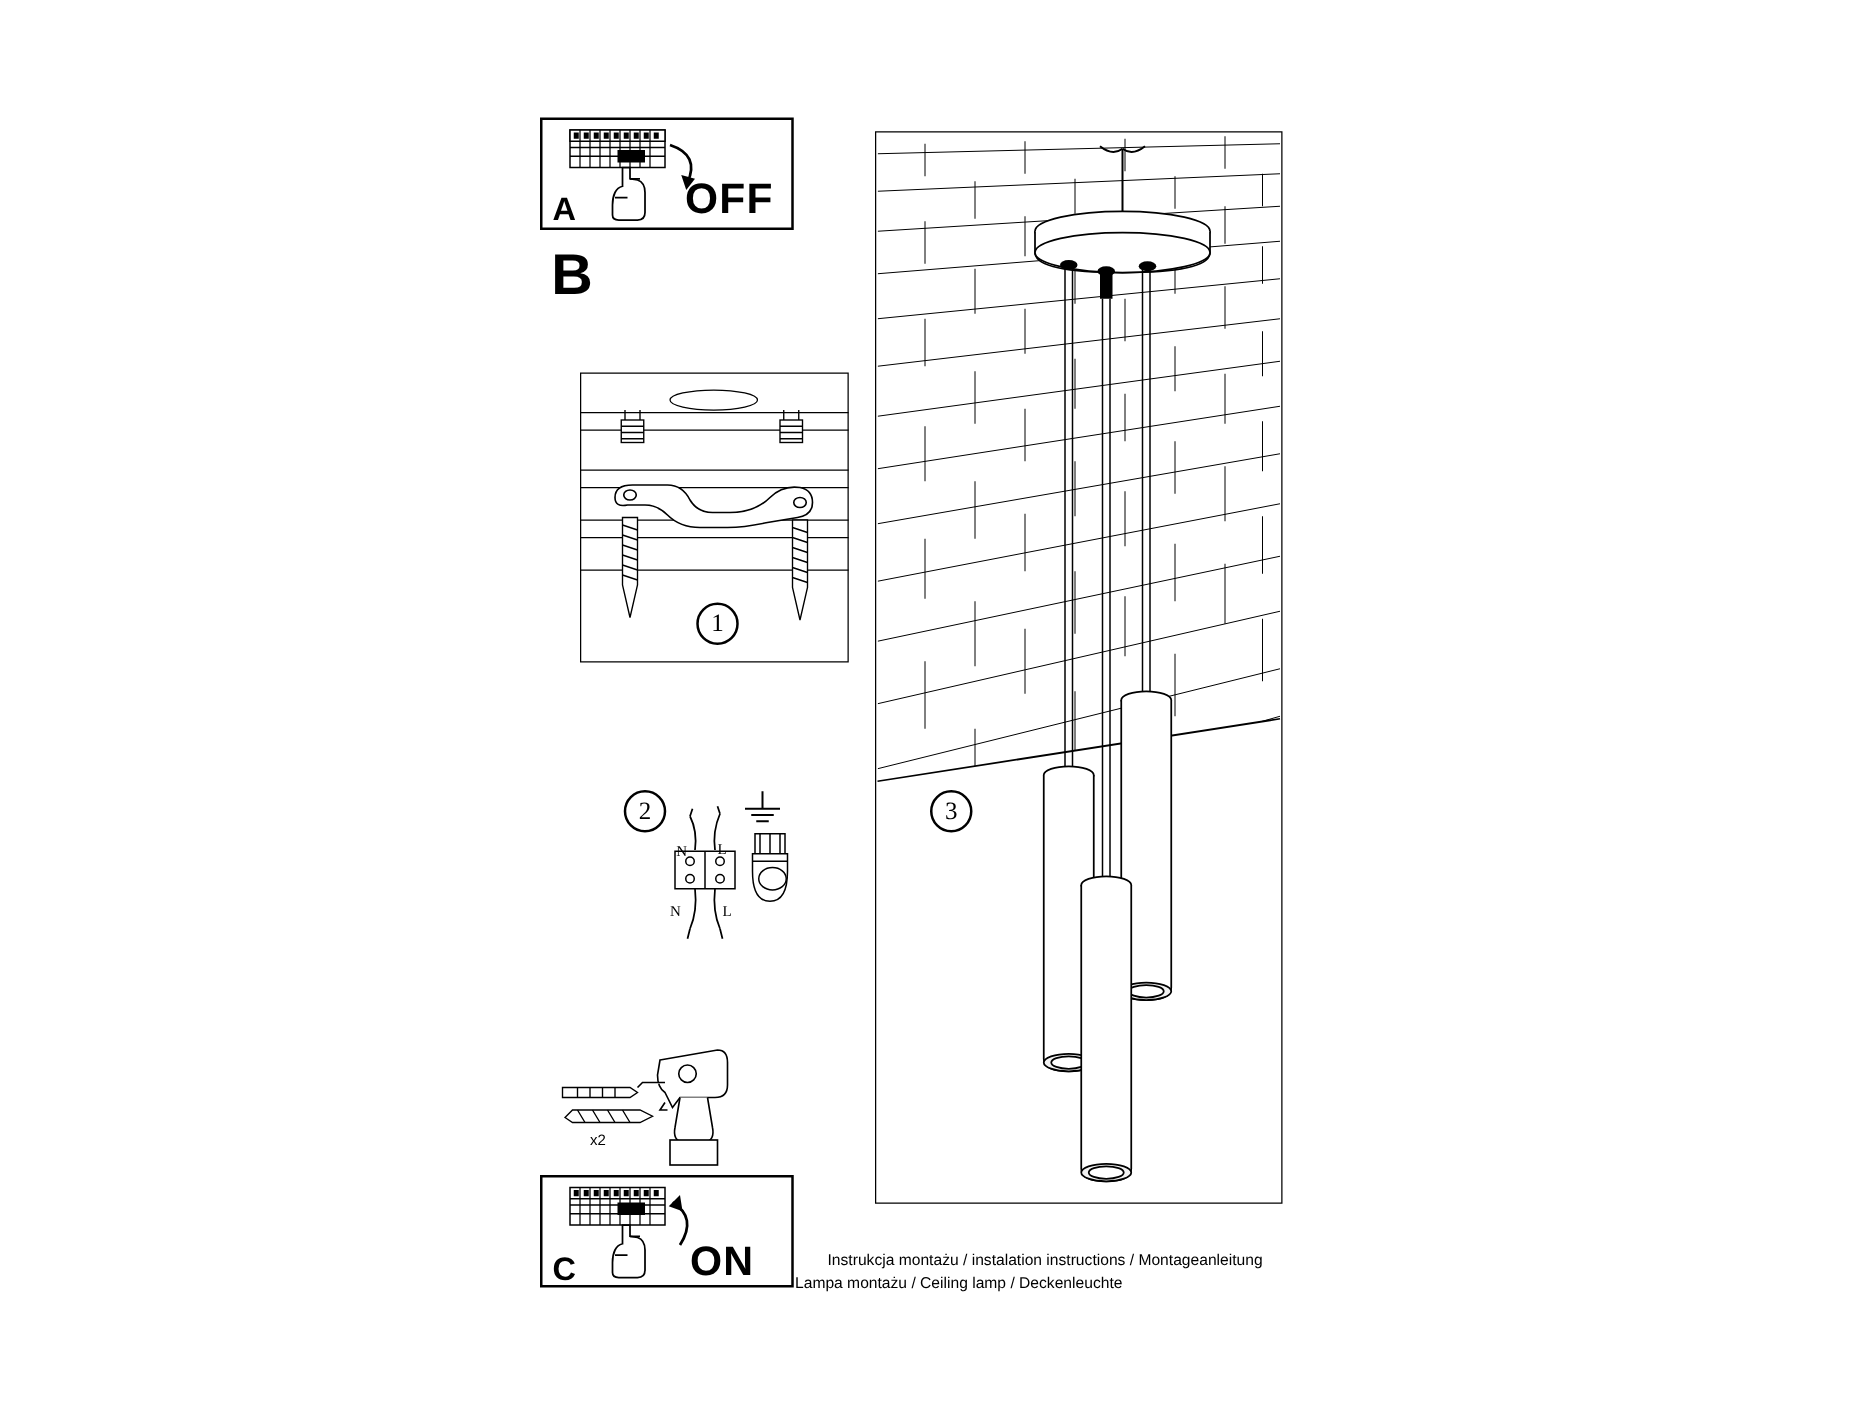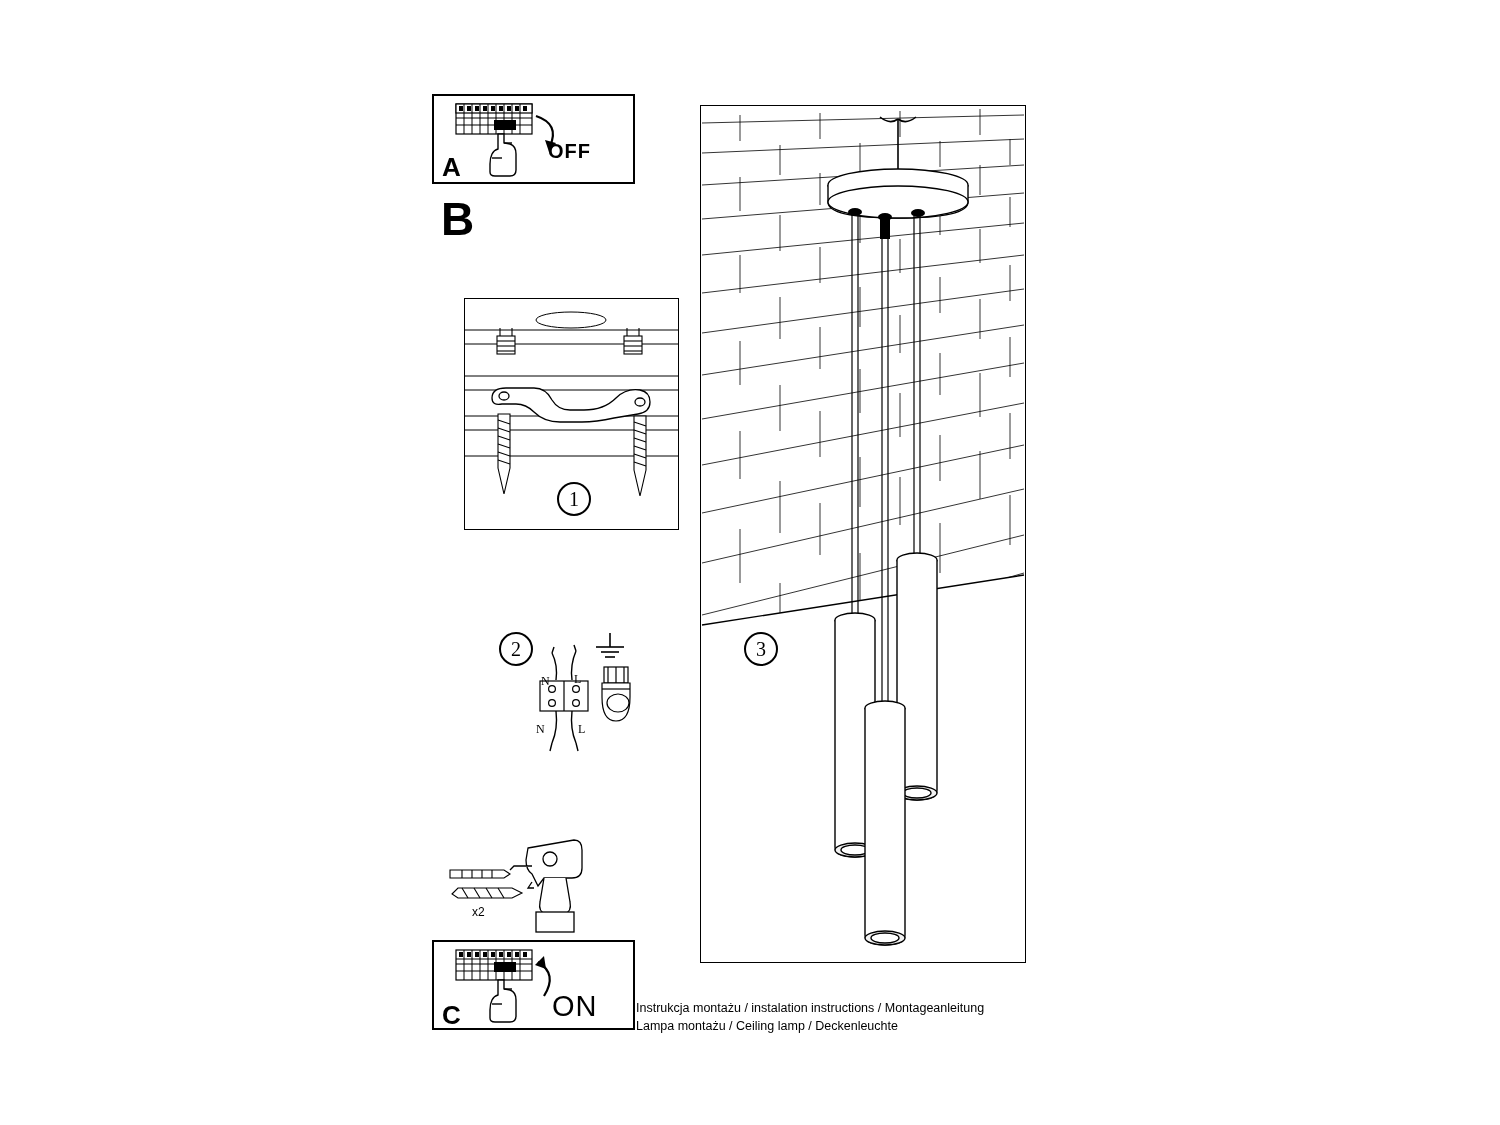--- a/index.html
+++ b/index.html
@@ -33,21 +33,21 @@
   #panel-a {
     left: 432px; top: 94px;
     width: 203px; height: 90px;
   }
   #label-a {
     left: 442px; top: 152px;
     font-size: 26px; font-weight: bold;
   }
   #label-off {
     left: 548px; top: 140px;
-    font-size: 20px; font-weight: bold; letter-spacing: 1px;
+    font-size: 34px; font-weight: bold; letter-spacing: 1px;
   }
   #label-b {
     left: 441px; top: 192px;
     font-size: 46px; font-weight: bold;
   }
 
   
   #panel-1 {
     left: 464px; top: 298px;
     width: 215px; height: 232px;
@@ -58,21 +58,21 @@
   #panel-c {
     left: 432px; top: 940px;
     width: 203px; height: 90px;
   }
   #label-c {
     left: 442px; top: 1000px;
     font-size: 26px; font-weight: bold;
   }
   #label-on {
     left: 552px; top: 990px;
-    font-size: 29px; font-weight: normal; letter-spacing: 1px;
+    font-size: 33px; font-weight: bold; letter-spacing: 1px;
   }
 
   
   #panel-main {
     left: 700px; top: 105px;
     width: 326px; height: 858px;
     border-width: 1px;
   }
 
   
@@ -91,21 +91,21 @@
   #circ-1 { left: 557px; top: 482px; }
   #circ-2 { left: 499px; top: 632px; }
   #circ-3 { left: 744px; top: 632px; }
 
   
   .caption {
     position: absolute;
     font-size: 12.5px;
     white-space: nowrap;
   }
-  #cap-1 { left: 636px; top: 1001px; }
+  #cap-1 { left: 636px; top: 1001px; padding-left: 26px; }
   #cap-2 { left: 636px; top: 1019px; }
 
   
   .tiny { position: absolute; font-size: 12px; font-family: "Liberation Serif", serif; }
 </style>
 </head>
 <body>
 
 <div id="sheet">
 

